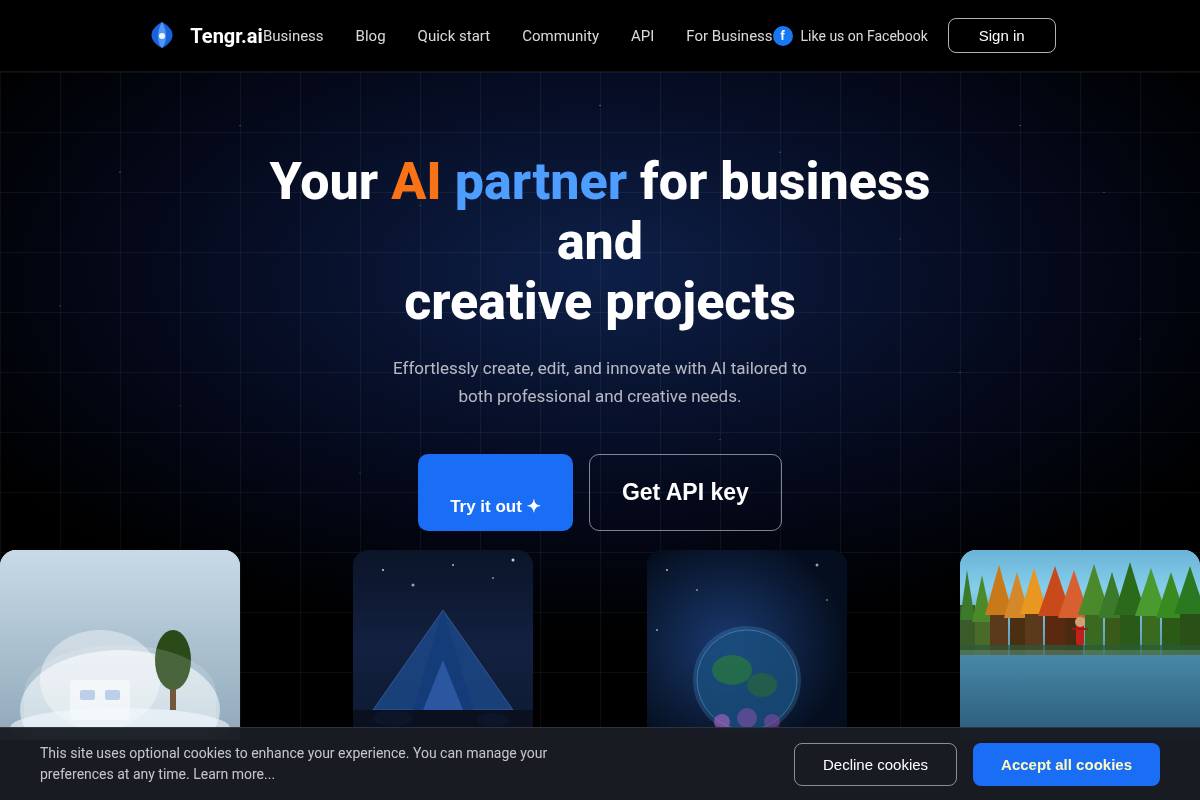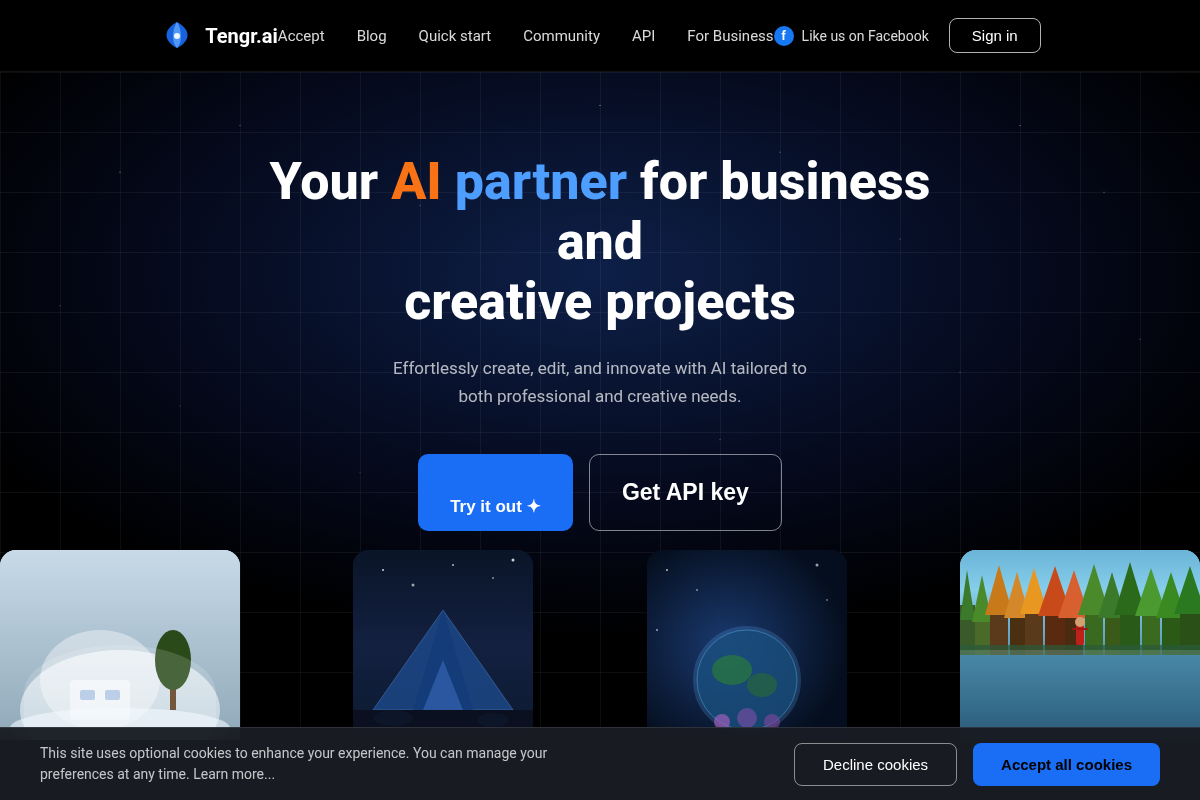--- a/index.html
+++ b/index.html
@@ -72,21 +72,21 @@
       background: #1877F2;
       border-radius: 50%;
       display: flex;
       align-items: center;
       justify-content: center;
       font-size: 12px;
       font-weight: 700;
       color: #fff;
     }
     .btn-signin {
-      padding: 8px 22px;
+      padding: 8px 30px;
       border: 1.5px solid rgba(255,255,255,0.7);
       border-radius: 8px;
       background: transparent;
       color: #fff;
       font-size: 15px;
       font-weight: 500;
       cursor: pointer;
     }
 
     
@@ -260,21 +260,21 @@
       font-weight: 500;
       cursor: pointer;
       white-space: nowrap;
     }
 
     .btn-accept {
       padding: 12px 28px;
       background: #1a6ef5;
       border: none;
       border-radius: 8px;
-      color: #000000;
+      color: #fef9c3;
       font-size: 15px;
       font-weight: 600;
       cursor: pointer;
       white-space: nowrap;
     }
 
     
     .img-house-svg {
       background: linear-gradient(160deg, #c5d8e8 0%, #d8e8f0 20%, #a8c0d0 40%, #7090a8 60%, #5a7890 80%, #3a5868 100%);
       position: relative;
@@ -309,21 +309,21 @@
   <a class="nav-logo" href="#">
     <svg class="nav-logo-icon" viewBox="0 0 36 36" fill="none" xmlns="http://www.w3.org/2000/svg">
       <path d="M18 4C18 4 10 8 8 14C6 20 10 26 18 30C26 26 30 20 28 14C26 8 18 4 18 4Z" fill="#1a6ef5" opacity="0.9"></path>
       <path d="M18 4C18 4 14 10 14 18C14 24 16 28 18 30C20 28 22 24 22 18C22 10 18 4 18 4Z" fill="#60a5fa" opacity="0.8"></path>
       <circle cx="18" cy="18" r="3" fill="#fff" opacity="0.9"></circle>
     </svg>
     <span class="nav-logo-text">Tengr.ai</span>
   </a>
 
   <ul class="nav-links">
-    <li><a href="#">Accept</a></li>
+    <li><a href="#">Business</a></li>
     <li><a href="#">Blog</a></li>
     <li><a href="#">Quick start</a></li>
     <li><a href="#">Community</a></li>
     <li><a href="#">API</a></li>
     <li><a href="#">For Business</a></li>
   </ul>
 
   <div class="nav-right">
     <a class="nav-facebook" href="#">
       <div class="fb-icon">f</div>

